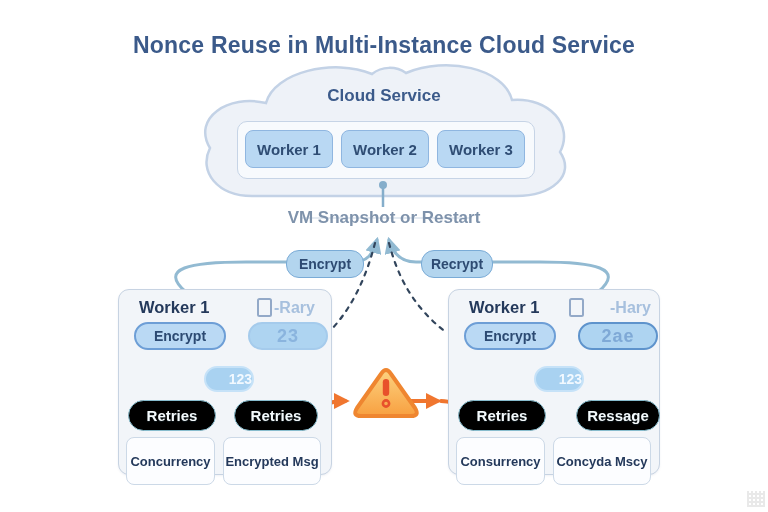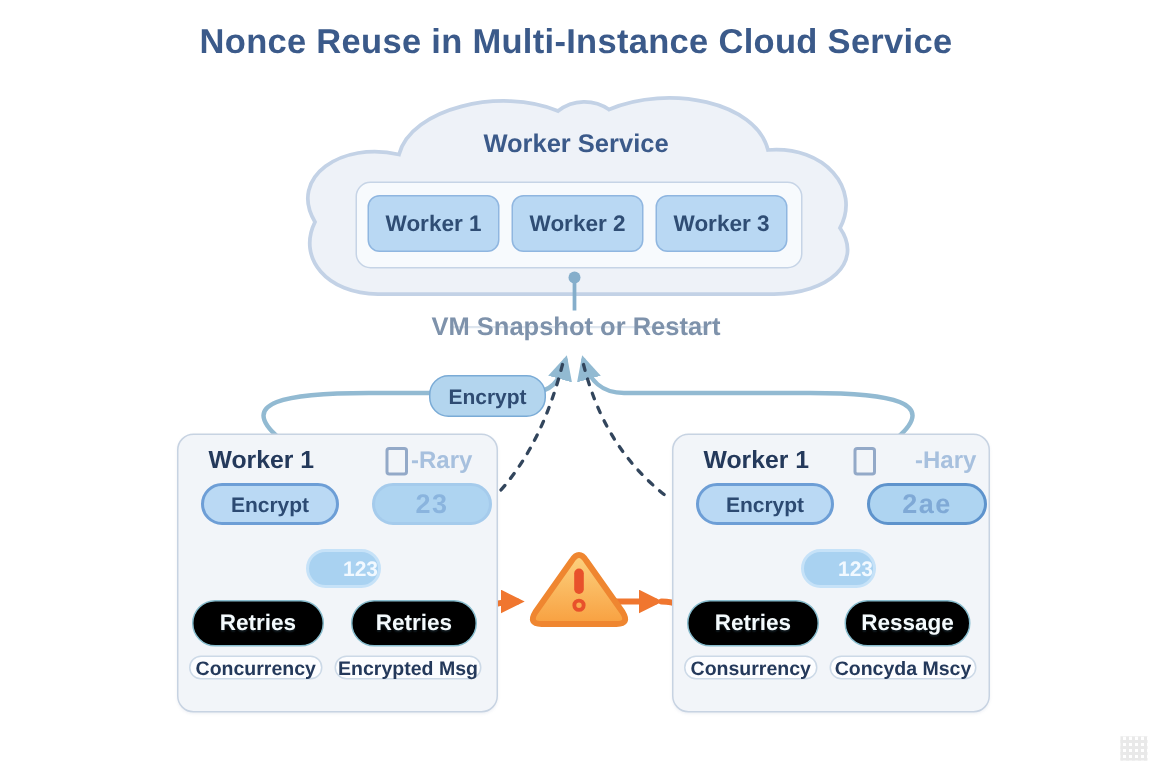--- a/index.html
+++ b/index.html
@@ -1,19 +1,19 @@
 <!DOCTYPE html>
 <html><head>
 <meta charset="utf-8">
 <style>
   html,body{margin:0;padding:0;}
   body{font-family:"Liberation Sans","DejaVu Sans",sans-serif;background:#fff;}
   .canvas{position:relative;width:768px;height:512px;background:#ffffff;overflow:hidden;}
   .abs{position:absolute;}
-  .title{top:14px;left:0;width:768px;text-align:center;font-size:23px;font-weight:bold;color:#3b5a8a;letter-spacing:.2px;}
+  .title{top:32px;left:0;width:768px;text-align:center;font-size:23px;font-weight:bold;color:#3b5a8a;letter-spacing:.2px;}
   svg.layer{position:absolute;left:0;top:0;width:768px;height:512px;}
   .cloud-label{top:86px;left:254px;width:260px;text-align:center;font-size:17px;font-weight:bold;color:#3b5a8a;}
   .cloud-inner{top:121px;left:237px;width:296px;height:56px;background:#f7fafd;border:1.5px solid #c6d4e6;border-radius:10px;}
   .worker-box{top:130px;width:86px;height:36px;background:#b9d8f3;border:1.5px solid #8fb6e0;border-radius:8px;
               display:flex;align-items:center;justify-content:center;font-size:15px;font-weight:bold;color:#2f4d74;}
   .event-label{top:208px;left:234px;width:300px;text-align:center;font-size:17px;font-weight:bold;color:#7e92ab;}
   .branch-pill{height:26px;background:#b3d5ee;border:1.5px solid #7aabd6;border-radius:13px;
                display:flex;align-items:center;justify-content:center;font-size:14px;font-weight:bold;color:#2e4b72;}
   .panel{top:289px;width:212px;height:184px;background:#f2f5f9;border:1.5px solid #c7d3e2;border-radius:11px;
          box-shadow:0 1px 2px rgba(120,140,170,.12);}
@@ -23,21 +23,21 @@
   .enc-pill{top:32px;left:15px;width:92px;height:28px;background:#bad9f4;border:2px solid #6d9ed6;border-radius:14px;
             display:flex;align-items:center;justify-content:center;font-size:14px;font-weight:bold;color:#2c4a72;box-sizing:border-box;}
   .num-pill{top:32px;left:129px;width:80px;height:28px;background:#aed4f1;border:2px solid #a5cbec;border-radius:14px;
             display:flex;align-items:center;justify-content:center;font-size:18px;font-weight:bold;color:#8ab4de;box-sizing:border-box;letter-spacing:1px;}
   .num-pill.dark{border-color:#5e93cc;color:#7fa9d6;}
   .mid-pill{top:76px;left:85px;width:50px;height:26px;background:#a9d2f1;border:2px solid #c6e2f8;border-radius:13px;
             display:flex;align-items:center;justify-content:flex-end;font-size:14px;font-weight:bold;color:#f2f9ff;box-sizing:border-box;}
   .teal-pill{top:110px;height:31px;background:#000000;border:1.5px solid #87bccd;border-radius:16px;
              display:flex;align-items:center;justify-content:center;font-size:15px;font-weight:bold;color:#f4fafc;box-sizing:border-box;
              text-shadow:0 1px 1px rgba(60,100,120,.25);}
-  .chip{top:147px;height:16px;background:#fcfdff;border:1.5px solid #ccd9e7;border-radius:8px;
+  .chip{top:147px;height:48px;background:#fcfdff;border:1.5px solid #ccd9e7;border-radius:8px;
         display:flex;align-items:center;justify-content:center;font-size:13px;font-weight:bold;color:#24395b;box-sizing:border-box;}
   .nonce-box{top:420px;left:338px;width:96px;height:29px;background:#ffffff;border:1.5px solid #c8d5e3;border-radius:9px;
              display:flex;align-items:center;justify-content:center;font-size:15px;font-weight:bold;color:#22395c;box-shadow:0 1px 2px rgba(120,140,170,.15);}
   .noise{right:3px;bottom:5px;width:18px;height:16px;opacity:.45;
          background-image:repeating-linear-gradient(0deg,#cfcfcf 0 2px,transparent 2px 4px),
                           repeating-linear-gradient(90deg,#cfcfcf 0 2px,transparent 2px 4px);}
 </style>
 </head>
 <body>
 
@@ -90,36 +90,39 @@
     <path d="M 410 401 L 437 401" fill="none" stroke="#f0762f" stroke-width="4" stroke-linecap="round" marker-end="url(#mOrange)"></path>
     <path d="M 441 401 C 451 401, 455 404, 458 410" fill="none" stroke="#f0762f" stroke-width="4" stroke-linecap="round"></path>
 
     <path d="M 381 374 Q 386 366 391 374 L 415 408 Q 420 416 411 416 L 361 416 Q 352 416 357 408 Z" fill="url(#triGrad)" stroke="#ef8630" stroke-width="4" stroke-linejoin="round"></path>
     <rect x="382.8" y="379" width="6.4" height="17" rx="3.2" fill="#e8512b"></rect>
     <circle cx="386" cy="403.5" r="3.1" fill="none" stroke="#e8512b" stroke-width="2.6"></circle>
   </svg>
 
   <div class="abs title">Nonce Reuse in Multi-Instance Cloud Service</div>
 
-  <div class="abs cloud-label">Worker Service</div>
+  <div class="abs cloud-label">Cloud Service</div>
   <div class="abs cloud-inner"></div>
   <div class="abs worker-box" style="left:245px;">
     <span>Worker 1</span>
   </div>
   <div class="abs worker-box" style="left:341px;">
     <span>Worker 2</span>
   </div>
   <div class="abs worker-box" style="left:437px;">
     <span>Worker 3</span>
   </div>
 
   <div class="abs event-label">VM Snapshot or Restart</div>
 
   <div class="abs branch-pill" style="top:250px;left:286px;width:76px;">
     <span>Encrypt</span>
+  </div>
+  <div class="abs branch-pill" style="top:250px;left:421px;width:70px;">
+    <span>Recrypt</span>
   </div>
 
   <div class="abs panel" style="left:118px;">
     <div class="abs p-title" style="left:20px;">Worker 1</div>
     <div class="abs p-sub" style="left:138px;text-align:right;">
       <span class="box-glyph"></span>
       <span>-Rary</span>
     </div>
     <div class="abs enc-pill">
       <span>Encrypt</span>
@@ -155,21 +158,21 @@
     </div>
     <div class="abs num-pill dark">
       <span>2ae</span>
     </div>
     <div class="abs mid-pill">
       <span>123</span>
     </div>
     <div class="abs teal-pill" style="left:9px;width:88px;">
       <span>Retries</span>
     </div>
-    <div class="abs teal-pill" style="left:114px;width:84px;">
+    <div class="abs teal-pill" style="left:127px;width:84px;">
       <span>Ressage</span>
     </div>
     <div class="abs chip" style="left:7px;width:89px;">
       <span>Consurrency</span>
     </div>
     <div class="abs chip" style="left:104px;width:98px;">
       <span>Concyda Mscy</span>
     </div>
   </div>
 

